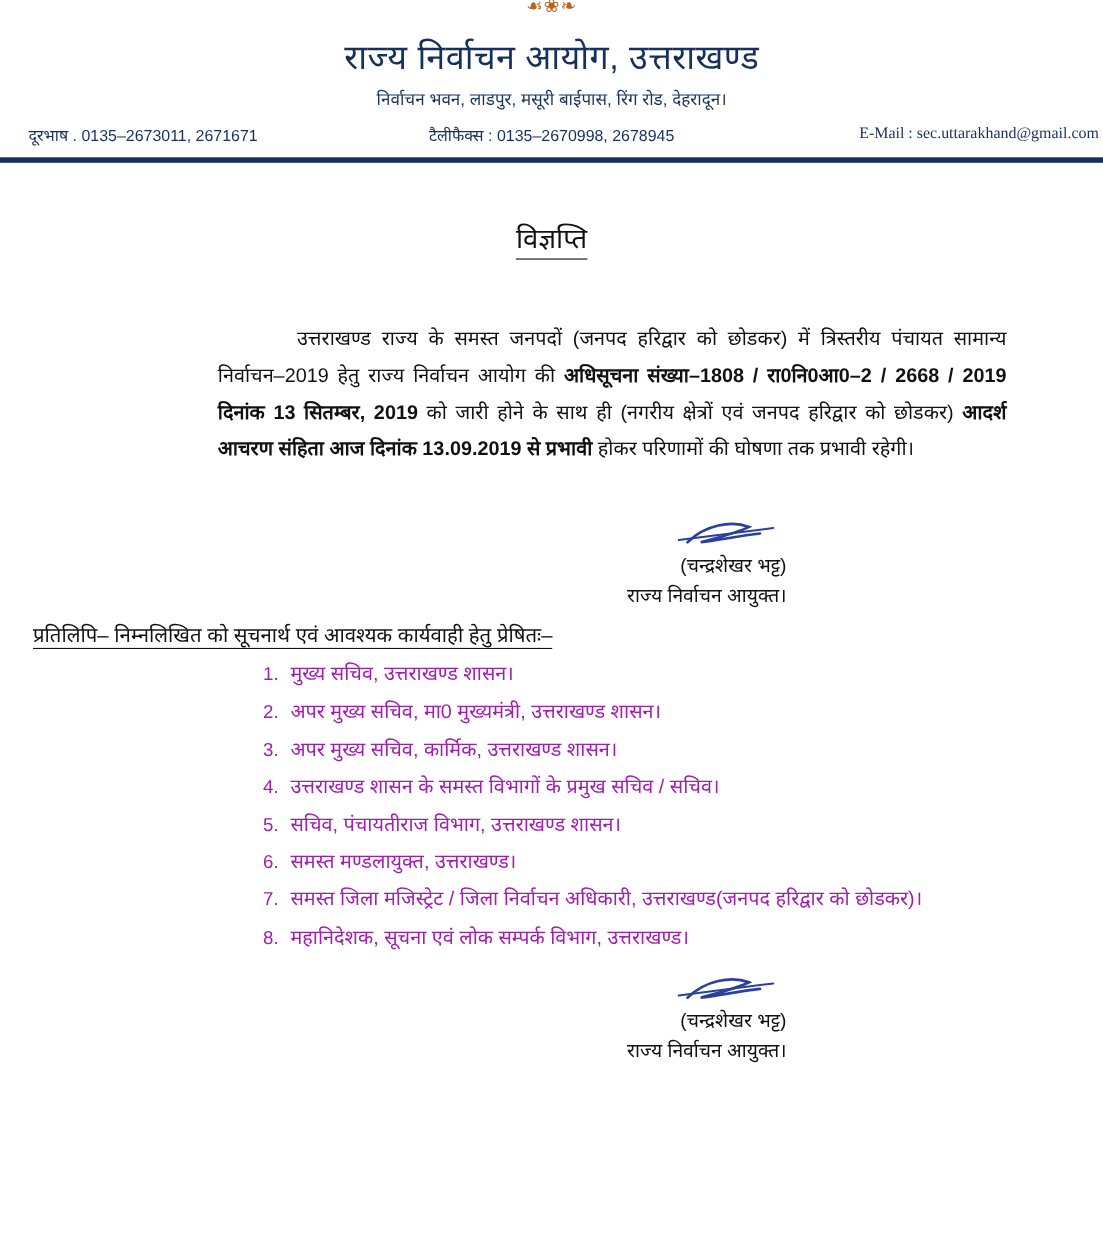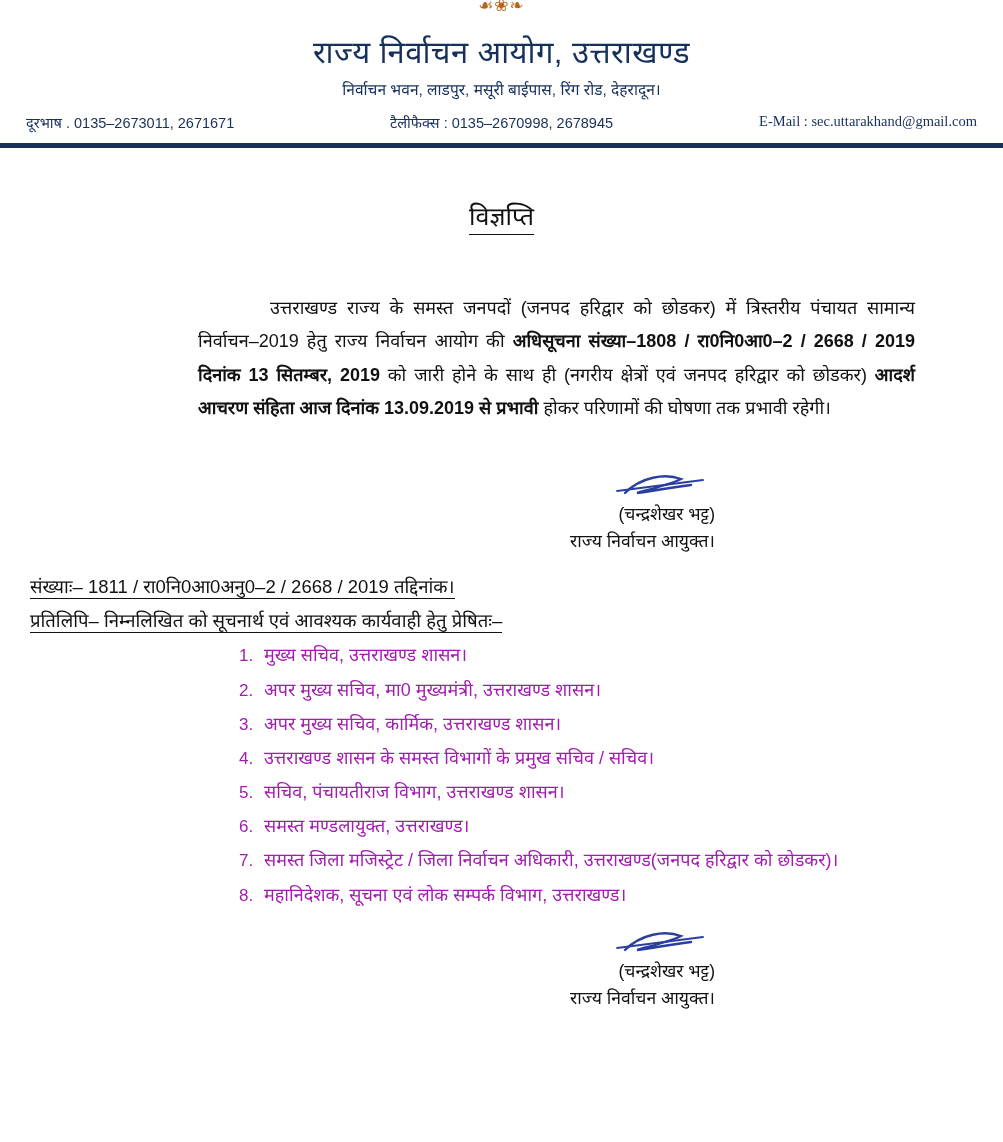--- a/index.html
+++ b/index.html
@@ -82,21 +82,21 @@
   }
   .contact-center {
     position: absolute;
     left: 0; right: 0;
     top: 0;
     text-align: center;
     white-space: nowrap;
   }
   .contact-right {
     position: absolute;
-    right: 26px;
+    right: 4px;
     top: 1px;
     font-family: "Liberation Serif", serif;
     font-size: 14.5px;
     white-space: nowrap;
   }
 
   .header-rule {
     margin-top: 9px;
     height: 5px;
     background: #16305c;
@@ -233,23 +233,20 @@
       <span class="scribble">
         <svg width="120" height="34" viewBox="0 0 120 34" xmlns="http://www.w3.org/2000/svg">
           <path d="M18 26 C 34 10, 58 6, 74 12 C 62 18, 44 22, 30 26 C 46 24, 66 20, 84 18" fill="none" stroke="#2b3f9e" stroke-width="2.4" stroke-linecap="round"></path>
           <path d="M10 24 L 96 13" fill="none" stroke="#2b3f9e" stroke-width="1.8" stroke-linecap="round"></path>
         </svg>
       </span>
       <span class="sign-name">(चन्द्रशेखर भट्ट)</span>
       <span class="sign-desig">राज्य निर्वाचन आयुक्त।</span>
     </div>
 
-    <div class="copy-ref">
-      <span>संख्याः–   1811 / रा0नि0आ0अनु0–2 / 2668 / 2019 तद्दिनांक।</span>
-    </div>
 
     <div class="copy-line">
       <span>प्रतिलिपि– निम्नलिखित को सूचनार्थ एवं आवश्यक कार्यवाही हेतु प्रेषितः–</span>
     </div>
 
     <ol class="recipients">
       <li>मुख्य सचिव, उत्तराखण्ड शासन।</li>
       <li>अपर मुख्य सचिव, मा0 मुख्यमंत्री, उत्तराखण्ड शासन।</li>
       <li>अपर मुख्य सचिव, कार्मिक, उत्तराखण्ड शासन।</li>
       <li>उत्तराखण्ड शासन के समस्त विभागों के प्रमुख सचिव / सचिव।</li>

